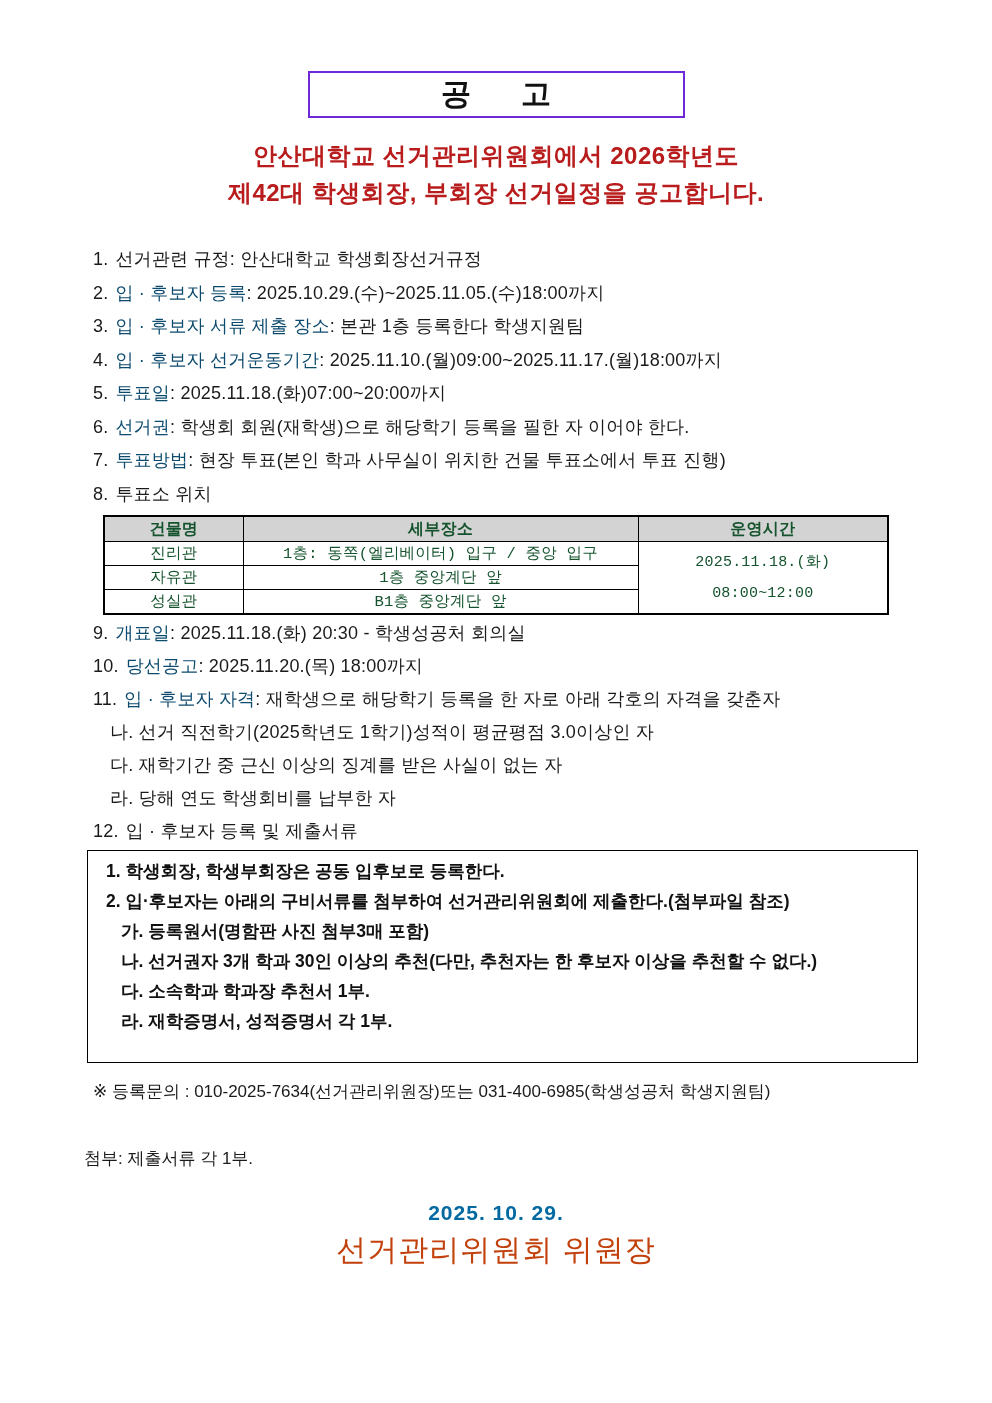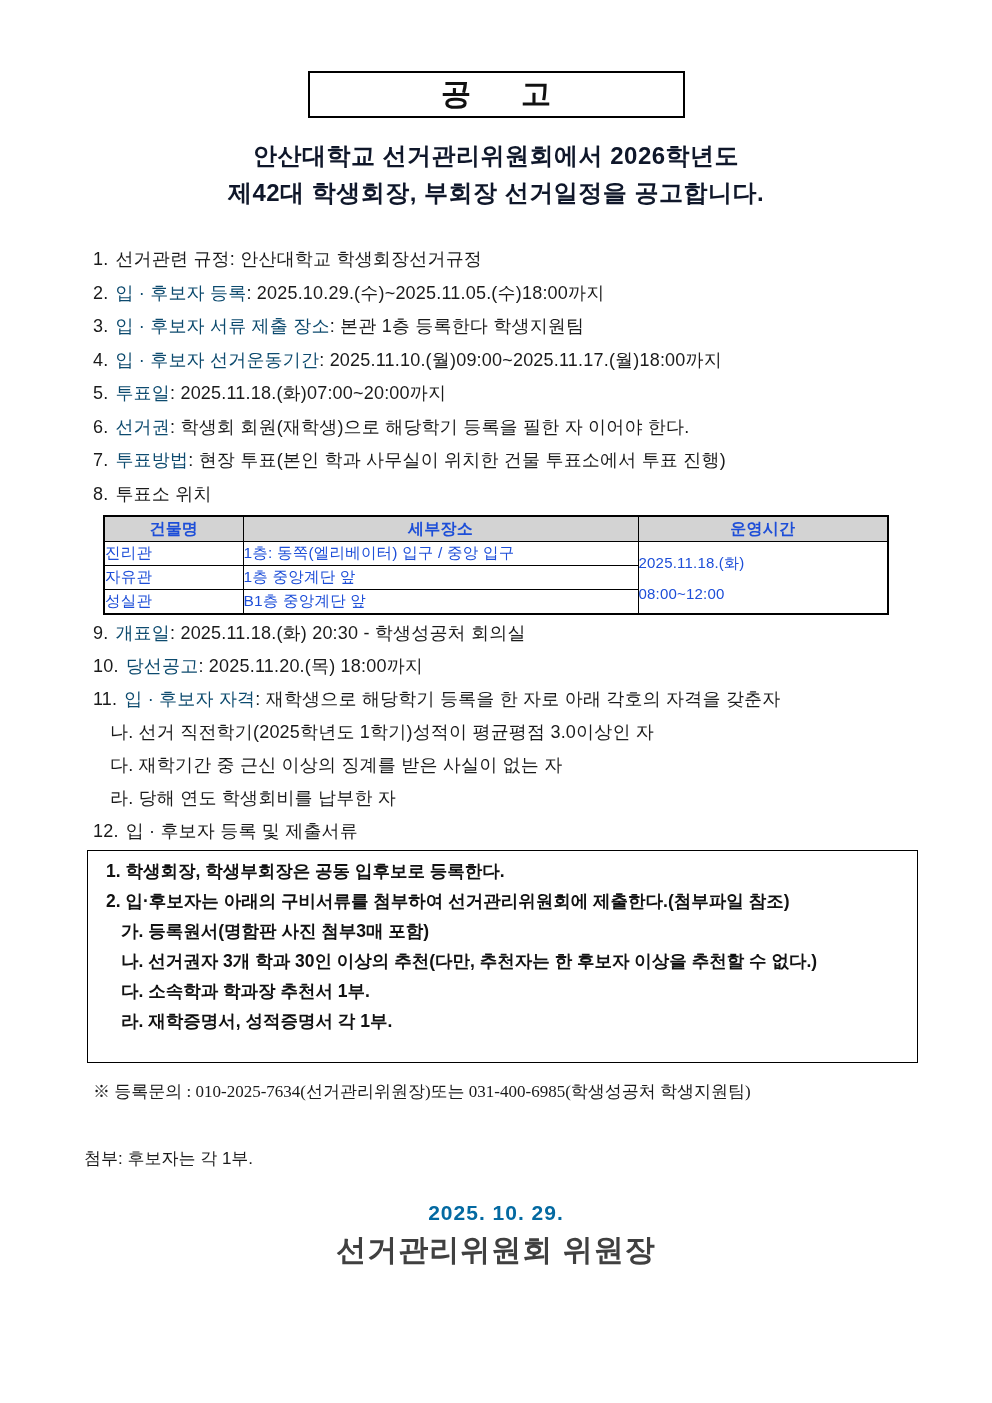--- a/index.html
+++ b/index.html
@@ -7,48 +7,50 @@
     position:relative;
     width:992px;height:1403px;
     background:#ffffff;
     color:#1a1a1a;
     font-family:"Liberation Sans","DejaVu Sans",sans-serif;
     overflow:hidden;
   }
   .title-box{
     box-sizing:border-box;
     width:377px;height:47px;
-    border:2px solid #000000;
+    border:2px solid #6d28d9;
     margin:71px auto 0 auto;
     display:flex;align-items:center;justify-content:center;
     font-size:30px;font-weight:bold;color:#111;
     white-space:pre;
   }
   .subtitle{
     margin-top:19px;
     text-align:center;
-    font-size:24px;font-weight:bold;color:#0f172a;
+    font-size:24px;font-weight:bold;color:#b91c1c;
     line-height:37px;
     letter-spacing:0.5px;
   }
   .body-list{
     margin:32px 0 0 93px;
     font-size:18px;
     letter-spacing:0.2px;
   }
   .line{line-height:33.5px;white-space:nowrap;}
   .line .num{margin-right:7px;}
   .bl{font-weight:normal;color:#0c4a6e;}
   .sub-indent{padding-left:17px;}
   .tbl-wrap{margin:4px 0 0 10px;}
   table.polling{
     border-collapse:collapse;
     border:2px solid #000;
+    text-align:center;
     font-size:15.5px;
-    color:#1d4ed8;
+    color:#14532d;
+    font-family:Liberation Mono, monospace;
   }
   table.polling th{
     background:#d3d3d3;
     border:1px solid #000;
     font-weight:bold;font-size:16px;
     height:24px;padding:0;
   }
   table.polling td{
     border:1px solid #000;
     height:23px;padding:0;
@@ -64,24 +66,24 @@
   .submission-box{
     box-sizing:border-box;
     margin:2px 6px 0 87px;
     width:831px;height:213px;
     border:1.5px solid #000;
     padding:5px 0 0 18px;
     font-size:17.5px;font-weight:bold;color:#111;
   }
   .submission-box .line{line-height:30px;}
   .submission-box .sub-indent{padding-left:15px;}
-  .note-line{margin:18px 0 0 93px;font-size:17px;line-height:22px;white-space:nowrap;font-family:Liberation Serif, serif;}
+  .note-line{margin:18px 0 0 93px;font-size:17px;line-height:22px;white-space:nowrap;}
   .attach-line{margin:45px 0 0 84px;font-size:17px;line-height:22px;}
   .footer-date{margin-top:30px;text-align:center;font-size:21px;font-weight:bold;color:#0369a1;line-height:26px;letter-spacing:1px;}
-  .footer-issuer{margin-top:6px;text-align:center;font-size:30px;font-weight:bold;color:#404040;line-height:36px;letter-spacing:1px;}
+  .footer-issuer{margin-top:6px;text-align:center;font-size:30px;font-weight:normal;color:#c2410c;line-height:36px;letter-spacing:1px;}
 </style>
 </head>
 <body>
 
 <div class="page">
 
   <div class="title-box">
     <span>공      고</span>
   </div>
 
@@ -148,18 +150,18 @@
     <div class="line">1. 학생회장, 학생부회장은 공동 입후보로 등록한다.</div>
     <div class="line">2. 입·후보자는 아래의 구비서류를 첨부하여 선거관리위원회에 제출한다.(첨부파일 참조)</div>
     <div class="line sub-indent">가. 등록원서(명함판 사진 첨부3매 포함)</div>
     <div class="line sub-indent">나. 선거권자 3개 학과 30인 이상의 추천(다만, 추천자는 한 후보자 이상을 추천할 수 없다.)</div>
     <div class="line sub-indent">다. 소속학과 학과장 추천서 1부.</div>
     <div class="line sub-indent">라. 재학증명서, 성적증명서 각 1부.</div>
   </div>
 
   <div class="note-line">※ 등록문의 : 010-2025-7634(선거관리위원장)또는 031-400-6985(학생성공처 학생지원팀)</div>
 
-  <div class="attach-line">첨부: 후보자는 각 1부.</div>
+  <div class="attach-line">첨부: 제출서류 각 1부.</div>
 
   <div class="footer-date">2025. 10. 29.</div>
   <div class="footer-issuer">선거관리위원회 위원장</div>
 
 </div>
 
 </body></html>

